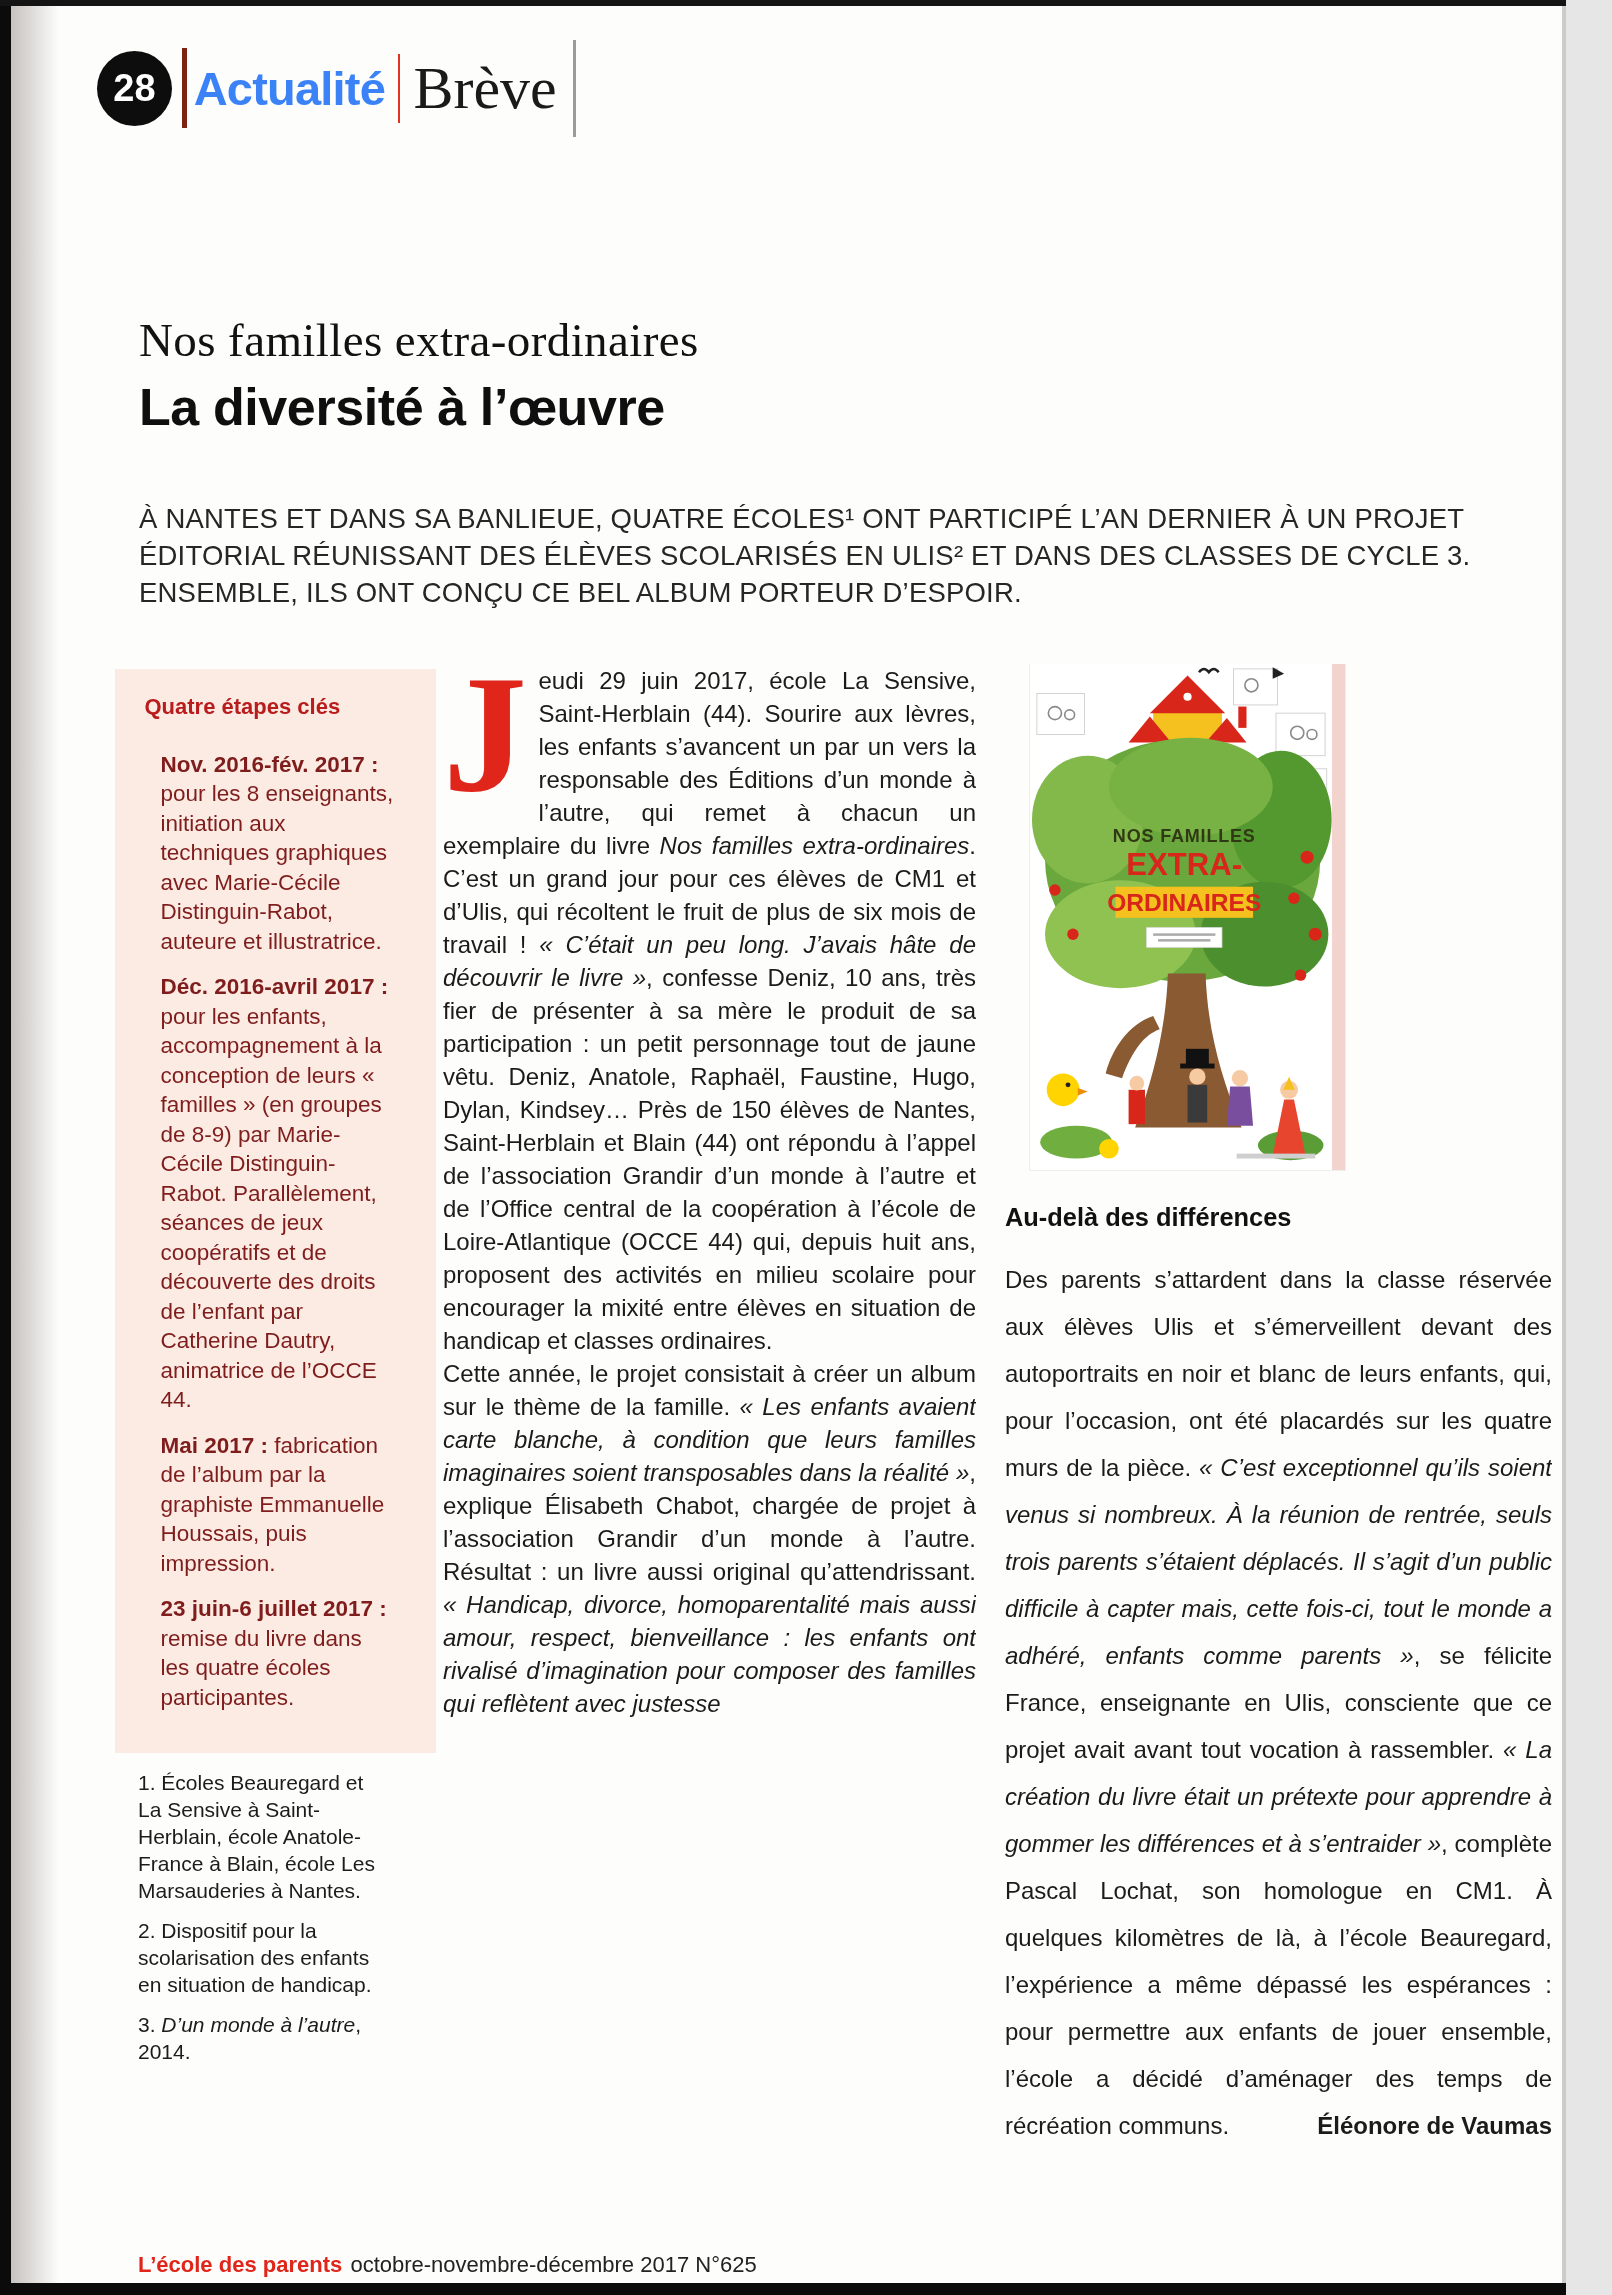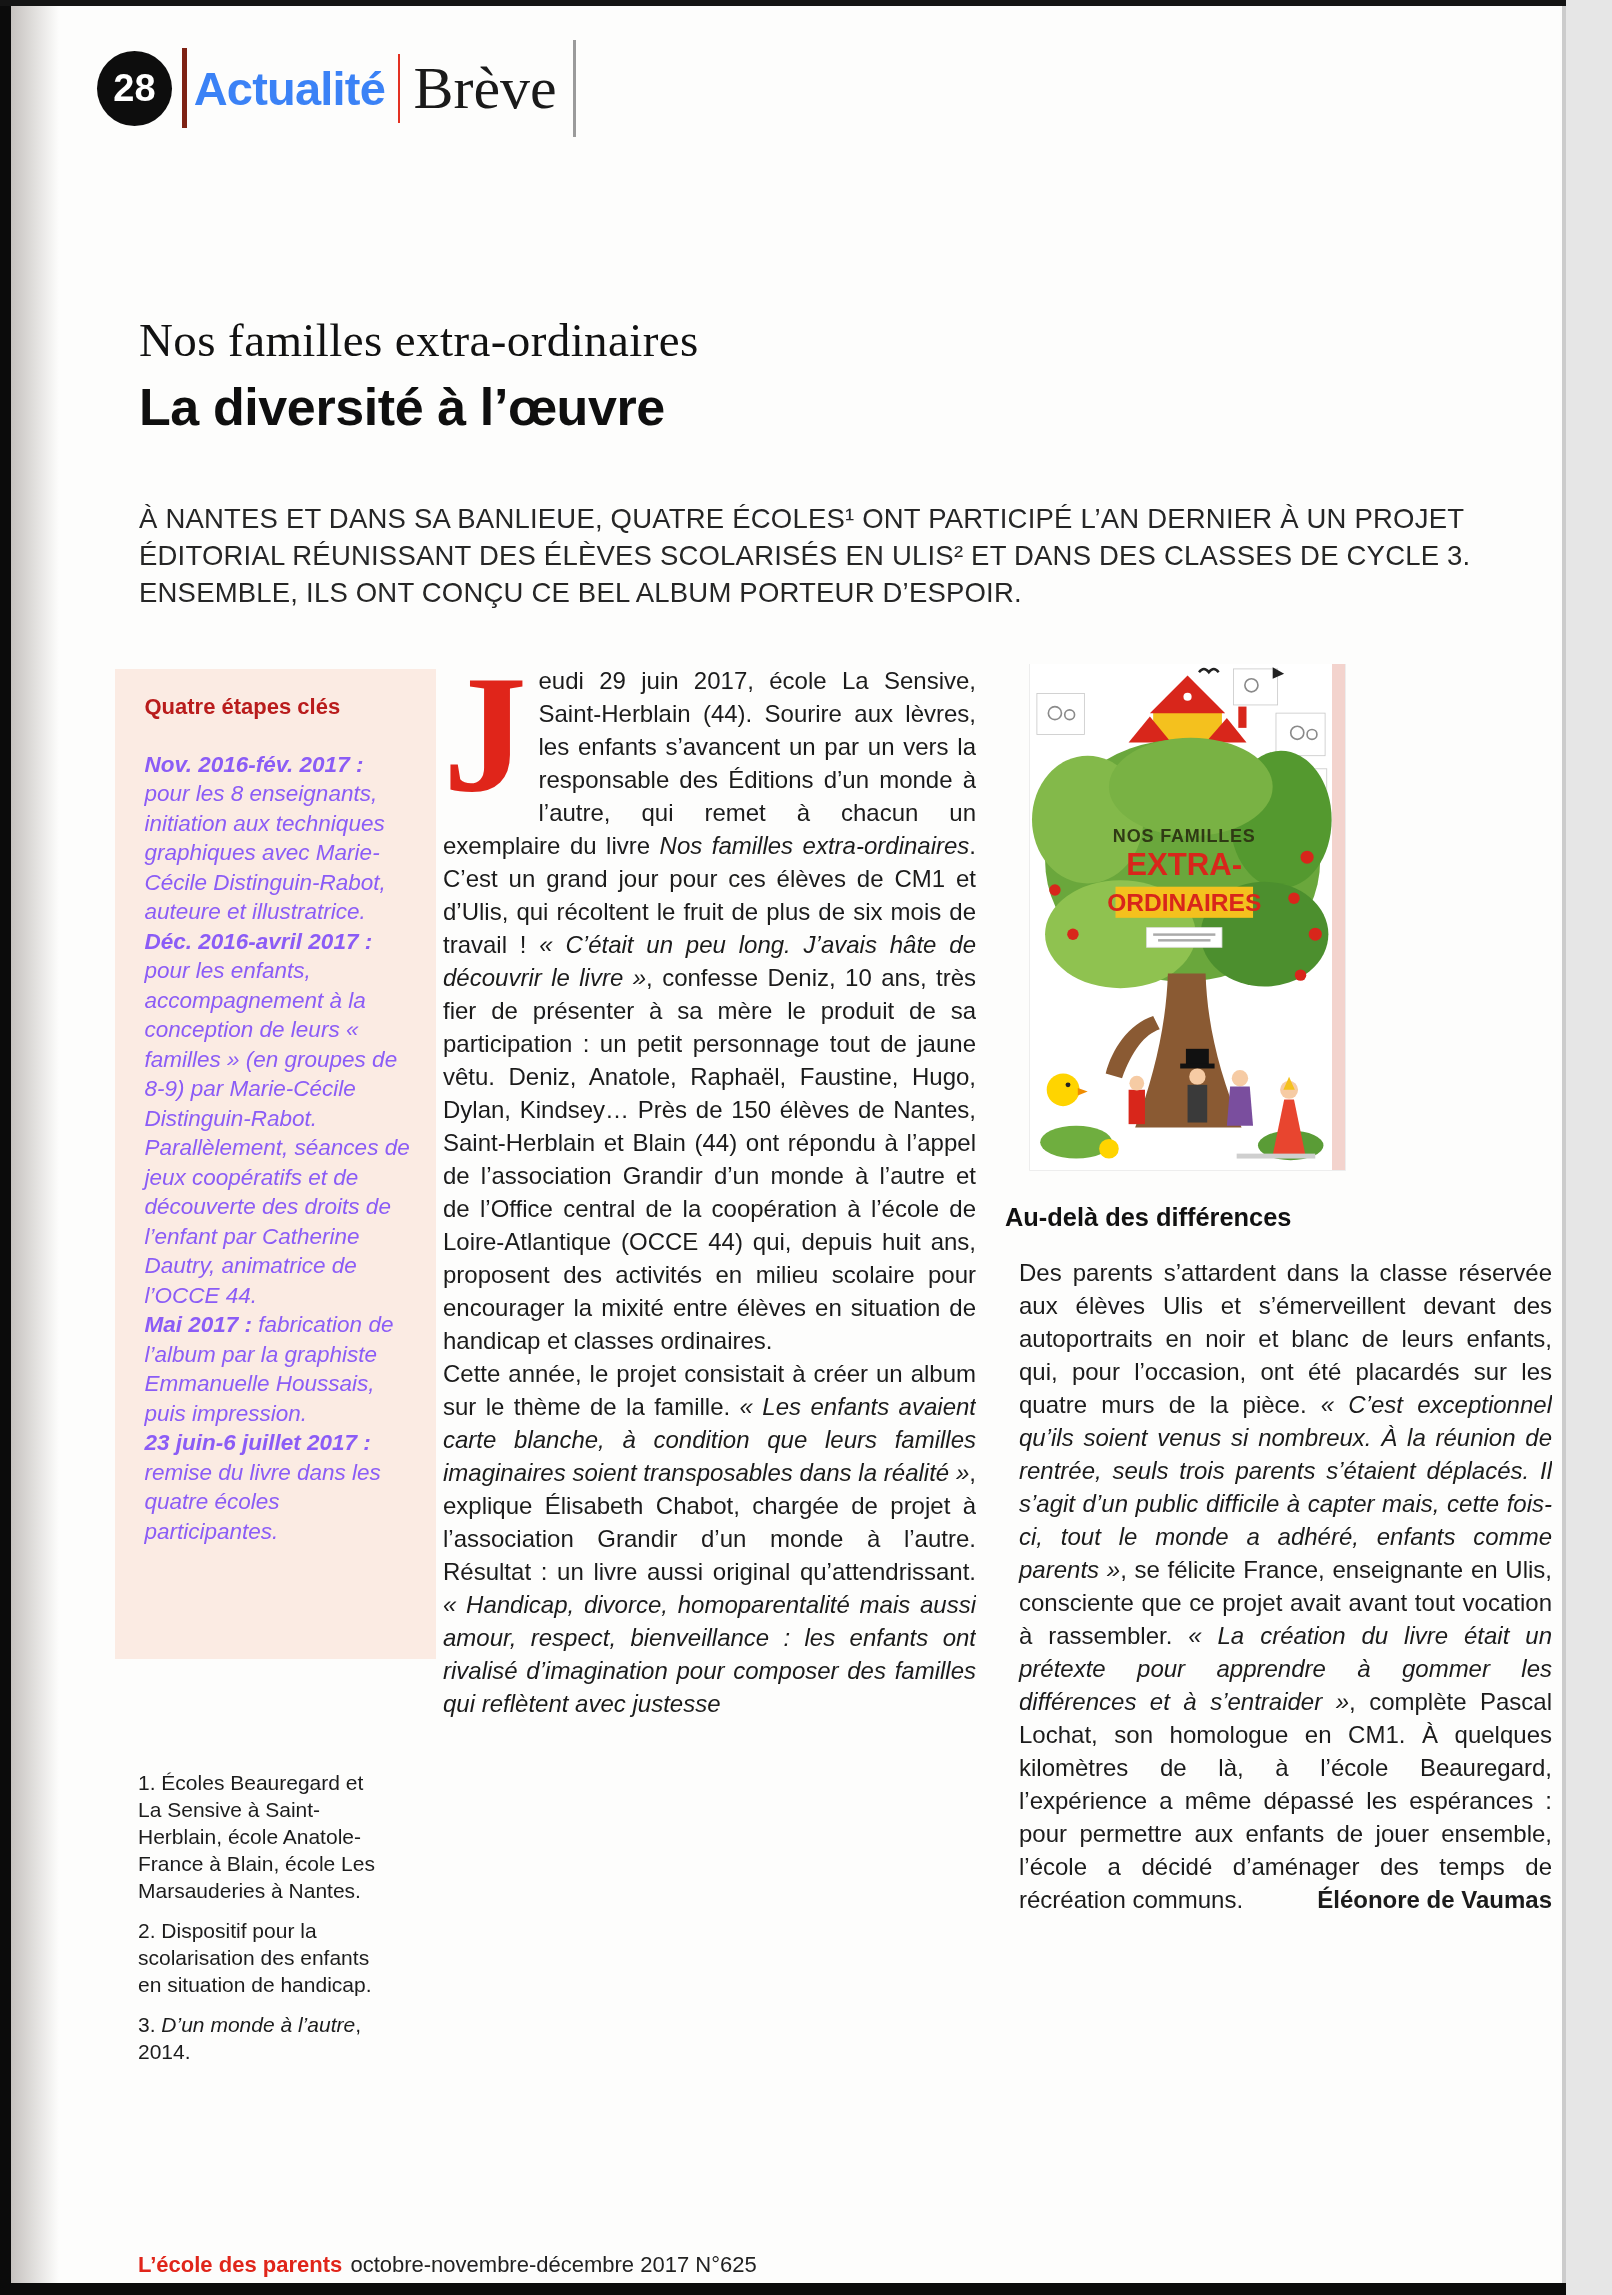--- a/index.html
+++ b/index.html
@@ -30,42 +30,42 @@
   .kicker   { font-family:"Liberation Serif", serif; font-size:47px; color:#121212; letter-spacing:0.4px; }
   .headline { margin-top:9.8px; font-size:52px; font-weight:bold; color:#0f0f0f; letter-spacing:-0.4px; }
 
   .standfirst { position:absolute; left:139px; top:500px; width:1393px;
                 font-size:27.5px; line-height:37px; color:#262626; letter-spacing:0.2px; }
 
   
   .sidebar { position:absolute; left:115px; top:669px; width:321px; min-height:990px;
              background:#fbebe3; box-sizing:border-box; padding:24.6px 24.6px 24.6px 29.5px; }
   .sidebar-title { color:#b91c1c; font-weight:bold; font-size:22px; margin:0 0 30px; }
-  .sidebar p.step { font-style:italic; font-size:22.5px; line-height:29.5px; margin:0; color:#8b5cf6; }
+  .sidebar p.step { font-size:22.5px; line-height:29.5px; margin:16px; color:#7f1d1d; }
   .sidebar p.step b { font-weight:bold; }
 
   .footnotes { position:absolute; left:138px; top:1769px; width:254px;
                font-size:21px; line-height:27px; color:#1c1c1c; }
   .footnotes p { margin:0 0 13px; }
 
   
   .col-main { position:absolute; left:443px; top:664px; width:533px; height:1594px;
               font-size:24px; line-height:33px; text-align:justify; overflow:hidden; }
   .col-main p { margin:0; }
   .dropcap { float:left; font-family:"Liberation Serif", serif; font-weight:bold;
              font-size:168px; line-height:129px; color:#e0251a; margin:4.9px 11.5px 0 0; }
 
   
   .col-right { position:absolute; left:1005px; top:664px; width:547px; height:1598px; overflow:hidden; }
   .right-top { display:flex; min-height:511px; }
   .cont-text { width:218px; font-size:24px; line-height:33px; }
   .book { margin-left:24.6px; width:302px; height:506px; position:relative; background:#ffffff;
           border-right:13px solid #f3d3cd; box-shadow:0 0 0 0.8px #e9e9e9; }
   .section-heading { font-size:25.4px; font-weight:bold; margin:28px 0 13px; color:#111111; }
-  .body-text { font-size:24px; line-height:33px; text-align:justify;margin-left:14px; }
+  .body-text { font-size:24px; line-height:47px; text-align:justify; }
   .byline { float:right; font-weight:bold; }
 
   .footer-line { position:absolute; left:138px; top:2252px; font-size:22px; color:#222222; }
   .footer-line .mag { color:#e0251a; font-weight:bold; margin-right:8.2px; }
 </style>
 </head>
 <body>
 
 <div class="page">
 

